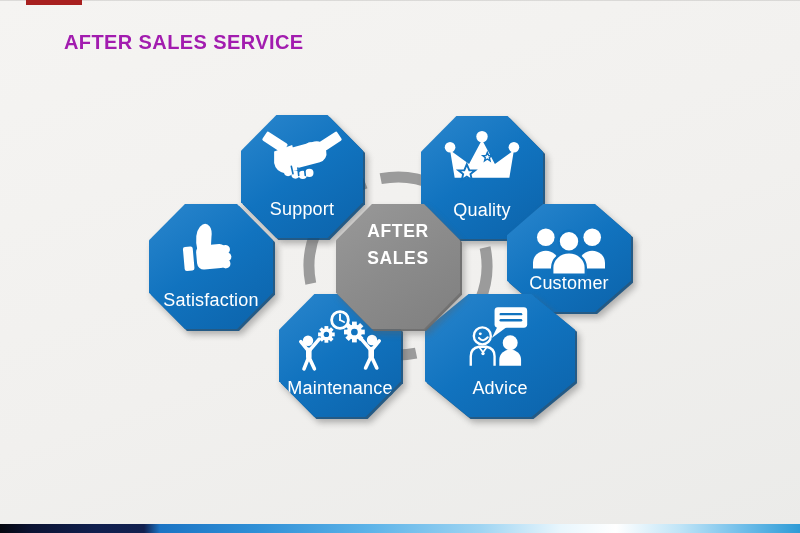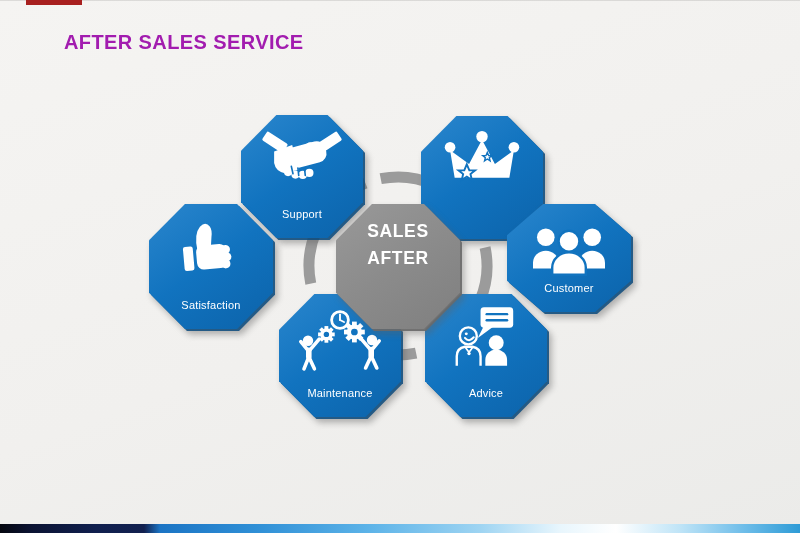--- a/index.html
+++ b/index.html
@@ -20,21 +20,21 @@
   .octo{
     position:relative;
     clip-path:polygon(29% 0,71% 0,100% 29%,100% 71%,71% 100%,29% 100%,0 71%,0 29%);
   }
   .octo-wrap.blue{filter:drop-shadow(2px 2px 0 rgba(10,74,124,0.85)) drop-shadow(3px 4px 3px rgba(95,95,95,0.45));}
   .octo-wrap.gray{filter:drop-shadow(2px 2px 0 rgba(105,105,105,0.9)) drop-shadow(3px 4px 3px rgba(95,95,95,0.40));}
   .octo.blue{background:linear-gradient(145deg,#2a86cd 0%,#1173bf 48%,#0c63aa 100%);}
   .octo.gray{background:linear-gradient(145deg,#999999 0%,#8b8b8b 50%,#7f7f7f 100%);}
   .node-label{
     position:absolute;left:0;bottom:18px;width:100%;text-align:center;
-    color:#ffffff;font-size:11px;letter-spacing:0.2px;
+    color:#ffffff;font-size:18px;letter-spacing:0.2px;
   }
   .center-text{
     position:absolute;left:0;top:14px;width:100%;text-align:center;
     color:#ffffff;font-weight:bold;font-size:17.5px;line-height:27px;letter-spacing:0.6px;
   }
   .icon{position:absolute;left:50%;transform:translateX(-50%);}
   .bottom-bar{
     position:absolute;left:0;bottom:0;width:800px;height:9px;
     background:linear-gradient(to right,
       #05070f 0%,#0b1333 4%,#101f4e 12%,#12204f 18%,
@@ -82,20 +82,21 @@
     <svg class="icon" style="top:13px;" width="76" viewBox="0 0 100 80">
       <g fill="#ffffff">
         <path d="M14,64 L8,28 L33,46 L50,14 L67,46 L92,28 L86,64 Z"></path>
         <circle cx="8" cy="24" r="7"></circle>
           <circle cx="50" cy="10" r="7.5"></circle>
           <circle cx="92" cy="24" r="7"></circle>
       </g>
       <path d="M0,-10 L2.9,-3.1 L9.5,-3.1 L4.2,1.2 L5.9,8.1 L0,4 L-5.9,8.1 L-4.2,1.2 L-9.5,-3.1 L-2.9,-3.1 Z" transform="translate(57,37) scale(0.62)" fill="none" stroke="#1173bf" stroke-width="3"></path>
       <path d="M0,-10 L2.9,-3.1 L9.5,-3.1 L4.2,1.2 L5.9,8.1 L0,4 L-5.9,8.1 L-4.2,1.2 L-9.5,-3.1 L-2.9,-3.1 Z" transform="translate(30,58) scale(1.15)" fill="#ffffff" stroke="#1173bf" stroke-width="2.2"></path>
     </svg>
+    <div class="node-label">Quality</div>
   </div>
 </div>
 
 <div class="octo-wrap blue" style="left:149px;top:204px;width:124px;height:125px;">
   <div class="octo blue" style="width:124px;height:125px;">
     <svg class="icon" style="top:15px;" width="68" viewBox="0 0 90 76">
       <g fill="#ffffff" transform="rotate(-5 45 40)">
         <rect x="8" y="34" width="13" height="32" rx="3"></rect>
         <rect x="25" y="34" width="40" height="32" rx="9"></rect>
         <circle cx="64" cy="42" r="6"></circle>
@@ -165,21 +166,21 @@
         <path d="M94,52 L94,60" stroke-width="7"></path>
         <path d="M94,60 L87,75 M94,60 L101,75" stroke-width="4.5"></path>
         <path d="M95,52 L104,41 M93,52 L81,38" stroke-width="4.5"></path>
       </g>
     </svg>
     <div class="node-label">Maintenance</div>
   </div>
 </div>
 
 <div class="octo-wrap blue" style="left:425px;top:294px;width:122px;height:123px;">
-  <div class="octo blue" style="width:122px;height:123px;">
+  <div class="octo blue" style="width:122px;height:123px;padding-left:28px;">
     <svg class="icon" style="top:12px;" width="68" viewBox="0 0 100 90">
       <rect x="42" y="2" width="48" height="30" rx="5" fill="#ffffff"></rect>
       <g stroke="#1173bf" stroke-width="3.5" stroke-linecap="round">
         <line x1="51" y1="12" x2="81" y2="12"></line>
           <line x1="51" y1="21" x2="81" y2="21"></line>
       </g>
       <path d="M46,31 L38,47 L60,31 Z" fill="#ffffff"></path>
       <circle cx="24" cy="44" r="12.5" fill="none" stroke="#ffffff" stroke-width="3.5"></circle>
       <circle cx="21" cy="41" r="2.2" fill="#ffffff"></circle>
       <path d="M19,47 Q25,54 32,46" stroke="#ffffff" stroke-width="3" fill="none" stroke-linecap="round"></path>
@@ -189,19 +190,19 @@
       <circle cx="65" cy="54" r="11" fill="#ffffff"></circle>
       <path d="M49,88 v-9 a16,15 0 0 1 32,0 v9 z" fill="#ffffff"></path>
     </svg>
     <div class="node-label">Advice</div>
   </div>
 </div>
 
 <div class="octo-wrap gray" style="left:336px;top:204px;width:124px;height:125px;">
   <div class="octo gray" style="width:124px;height:125px;">
     <div class="center-text">
+      <div>AFTER</div>
       <div>SALES</div>
-      <div>AFTER</div>
     </div>
   </div>
 </div>
 
 <div class="bottom-bar"></div>
 
 </body></html>

